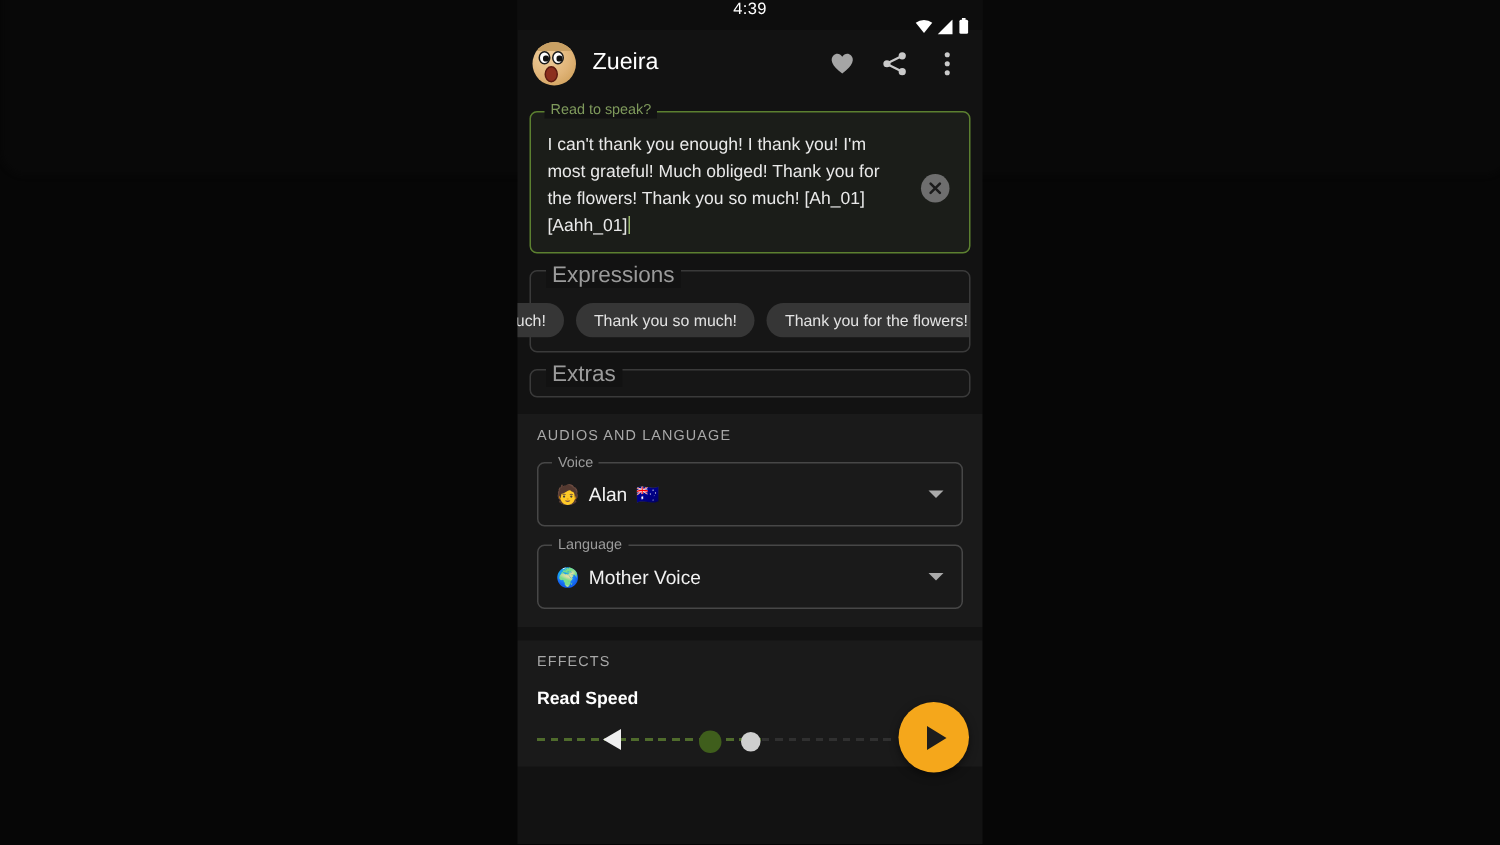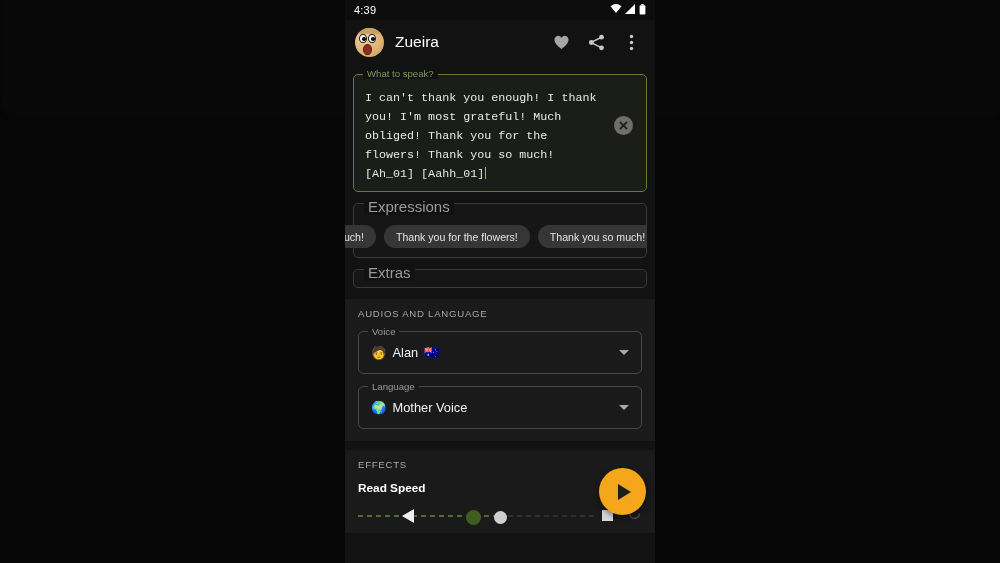--- a/index.html
+++ b/index.html
@@ -33,21 +33,21 @@
 
   
   #phone {
     position: absolute; left: 345px; top: 0; width: 310px; height: 563px;
     background: #121212; overflow: hidden; z-index: 5;
   }
 
   
   .statusbar {
     height: 20px; background: #0d0d0d; display: flex; align-items: center;
-    padding: 0 9px; color: #fff; font-size: 10.5px;
+    padding: 0 9px; color: #fff; font-size: 10.5px; flex-direction: column;
   }
   .statusbar .sb-time { font-size: 11px; letter-spacing: .2px; }
   .statusbar .sb-right { margin-left: auto; display: flex; align-items: center; gap: 3px; }
 
   
   .appbar { height: 44px; display: flex; align-items: center; padding: 0 10px; background:#121212; }
   .avatar {
     width: 29px; height: 29px; border-radius: 50%;
     background: radial-gradient(circle at 35% 30%, #f0cf9e 0%, #e0b478 55%, #c9984f 100%);
     position: relative; overflow: hidden; flex: none;
@@ -93,21 +93,21 @@
   
   .tf-wrap { position: relative; margin-top: 4px; }
   .tf {
     border: 1.4px solid #5c8030; border-radius: 5px; background: #1b1d19;
     padding: 12px 42px 9px 11px; min-height: 84px;
   }
   .tf-legend {
     position: absolute; top: -6px; left: 10px; background: #121212;
     padding: 0 4px; color: #7f9a5c; font-size: 9.6px;
   }
-  .tf-text { color: #e9e9e9; font-size: 11.7px; line-height: 16.1px; white-space: pre-wrap; font-family: Liberation Mono, monospace; }
+  .tf-text { color: #e9e9e9; font-size: 11.7px; line-height: 16.1px; white-space: pre-wrap; }
   .tf-caret { display:inline-block; width:1px; height:12px; background:#9ab86f; vertical-align:-2px; margin-left:1px;}
   .clear-btn {
     position: absolute; right: 14px; top: 42px; width: 19px; height: 19px; border-radius: 50%;
     background: #6e6e6e; display: flex; align-items: center; justify-content: center; cursor: pointer;
   }
   .clear-btn svg { display:block; }
 
   
   .group {
     position: relative; margin-top: 11px;
@@ -258,38 +258,38 @@
             <circle cx="2.5" cy="14.5" r="1.7" fill="#c9c9c9"></circle>
           </svg>
         </div>
       </div>
     </div>
 
 
     <div class="content">
 
       <div class="tf-wrap">
-        <div class="tf-legend">What to speak?</div>
+        <div class="tf-legend">Read to speak?</div>
         <div class="tf">
           <span class="tf-text">I can't thank you enough! I thank you! I'm most grateful! Much obliged! Thank you for the flowers! Thank you so much! [Ah_01] [Aahh_01]</span><span class="tf-caret"></span>
         </div>
         <div class="clear-btn">
           <svg width="11" height="11" viewBox="0 0 11 11">
             <line x1="2.4" y1="2.4" x2="8.6" y2="8.6" stroke="#1c1c1c" stroke-width="1.7" stroke-linecap="round"></line>
             <line x1="8.6" y1="2.4" x2="2.4" y2="8.6" stroke="#1c1c1c" stroke-width="1.7" stroke-linecap="round"></line>
           </svg>
         </div>
       </div>
 
       <div class="group">
         <div class="group-legend">Expressions</div>
         <div class="chiprow off-expr">
           <div class="chip">nuch!</div>
+          <div class="chip">Thank you so much!</div>
           <div class="chip">Thank you for the flowers!</div>
-          <div class="chip">Thank you so much!</div>
         </div>
       </div>
 
       <div class="group">
         <div class="group-legend">Extras</div>
       </div>
 
       <div class="section">
         <div class="section-title">AUDIOS AND LANGUAGE</div>
 

